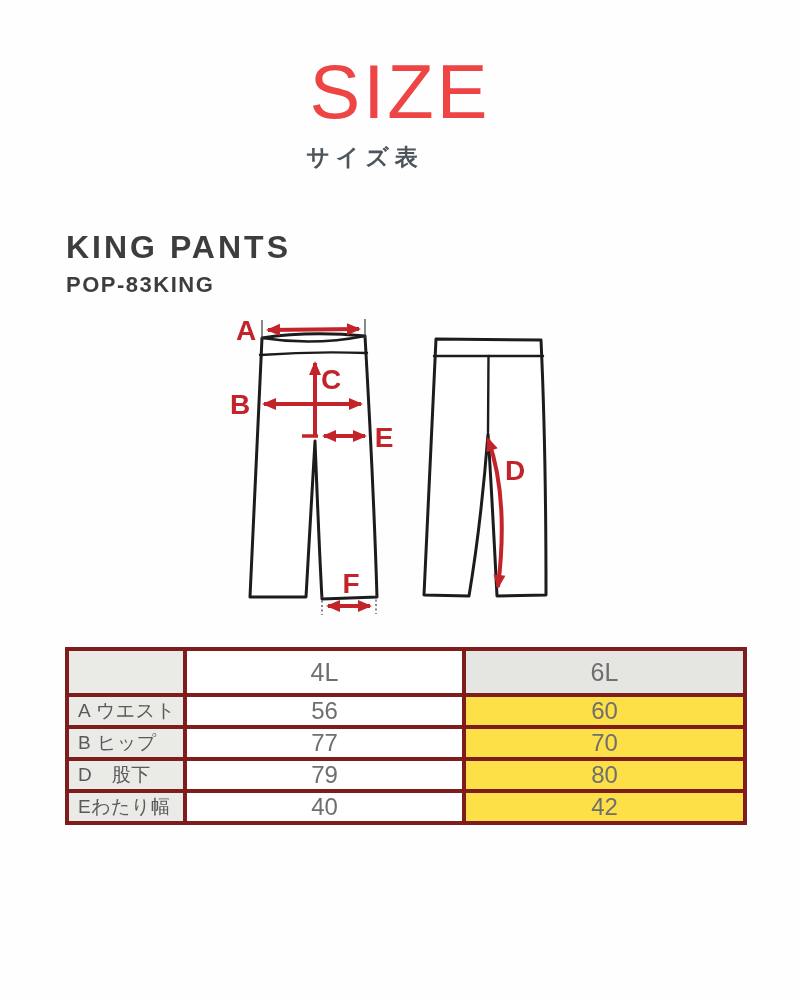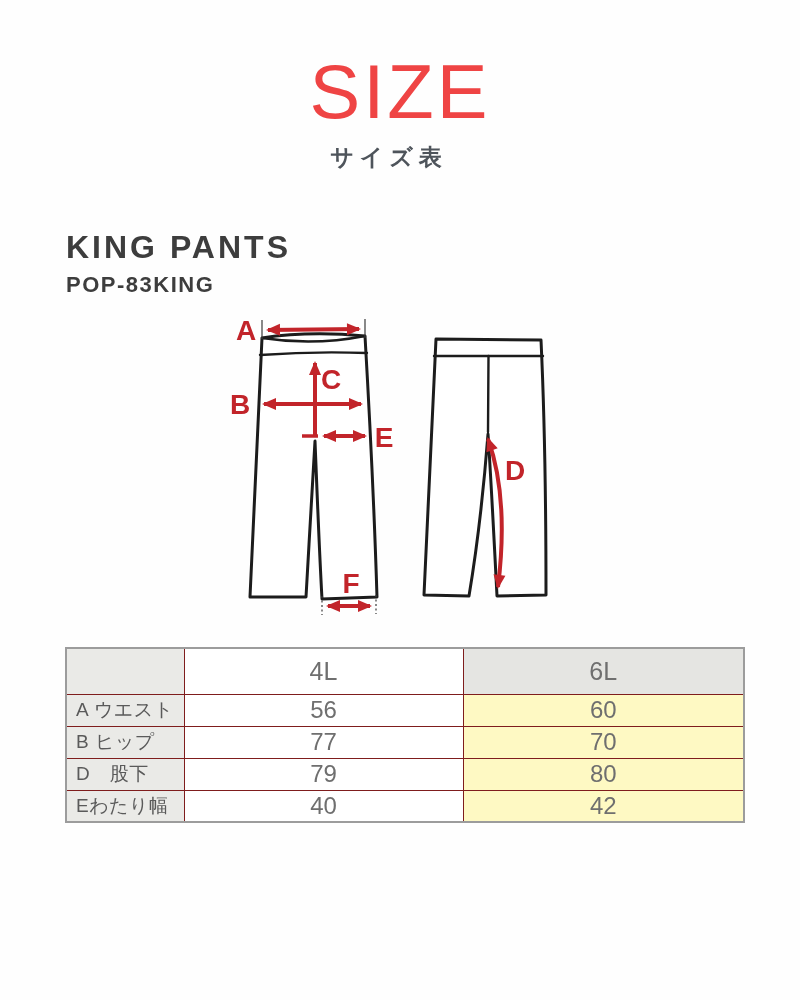--- a/index.html
+++ b/index.html
@@ -8,21 +8,21 @@
     font-family:"Liberation Sans","DejaVu Sans",sans-serif;overflow:hidden;
   }
   
   .size-title{
     position:absolute;top:54px;left:0;width:800px;text-align:center;
     font-size:76px;line-height:1;font-weight:100;color:#ef4444;letter-spacing:3px;
   }
   .size-subtitle{
     position:absolute;top:146px;left:0;width:724px;text-align:center;
     font-size:23px;line-height:1;font-weight:600;color:#4e545b;
-    letter-spacing:6px;text-indent:6px;padding-left:24px;
+    letter-spacing:6px;text-indent:6px;
   }
   .product-name{
     position:absolute;top:231px;left:66px;
     font-size:32px;line-height:1;font-weight:bold;color:#3d3d3d;letter-spacing:3px;
   }
   .product-code{
     position:absolute;top:274px;left:66px;
     font-size:22px;line-height:1;font-weight:bold;color:#3d3d3d;letter-spacing:1.5px;
   }
   
@@ -33,33 +33,33 @@
   .guide.dotted{stroke-dasharray:2 2.5;}
   .arrow{fill:none;stroke-width:4;stroke-linecap:butt;}
   .tick{stroke-width:3.5;}
   .dim-label{font-family:"Liberation Sans","DejaVu Sans",sans-serif;font-size:28px;font-weight:bold;text-anchor:middle;}
   
   table.size-table{
     position:absolute;left:65px;top:647px;width:678px;
     border-collapse:collapse;table-layout:fixed;
     border:2px solid #9c9c9c;background:#fff;
   }
-  .size-table th,.size-table td{border:1px solid #7f1d1d;padding:0;overflow:hidden;white-space:nowrap;}
+  .size-table th,.size-table td{border:4px solid #7f1d1d;padding:0;overflow:hidden;white-space:nowrap;}
   .size-table thead tr{height:46px;}
   .size-table tbody tr{height:32px;}
   .size-table thead th{font-size:25px;font-weight:normal;color:#6f6f6f;text-align:center;}
   .size-table th.c-label{background:#eaeae7;}
   .size-table th.c-4l{background:#ffffff;}
   .size-table th.c-6l{background:#e5e5e2;}
   .size-table tbody th{
     background:#eaeae7;font-size:19px;font-weight:normal;color:#5a5a5a;
     text-align:left;padding-left:9px;letter-spacing:0.5px;
   }
   .size-table tbody td{font-size:24px;color:#6f6f6f;text-align:center;background:#ffffff;}
-  .size-table tbody td.g{background:#fef9c3;}
+  .size-table tbody td.g{background:#fde047;}
 </style>
 </head>
 <body>
 
 <div class="size-title">SIZE</div>
 <div class="size-subtitle">サイズ表</div>
 <div class="product-name">KING PANTS</div>
 <div class="product-code">POP-83KING</div>
 
 <svg class="diagram" viewBox="0 0 800 320">

